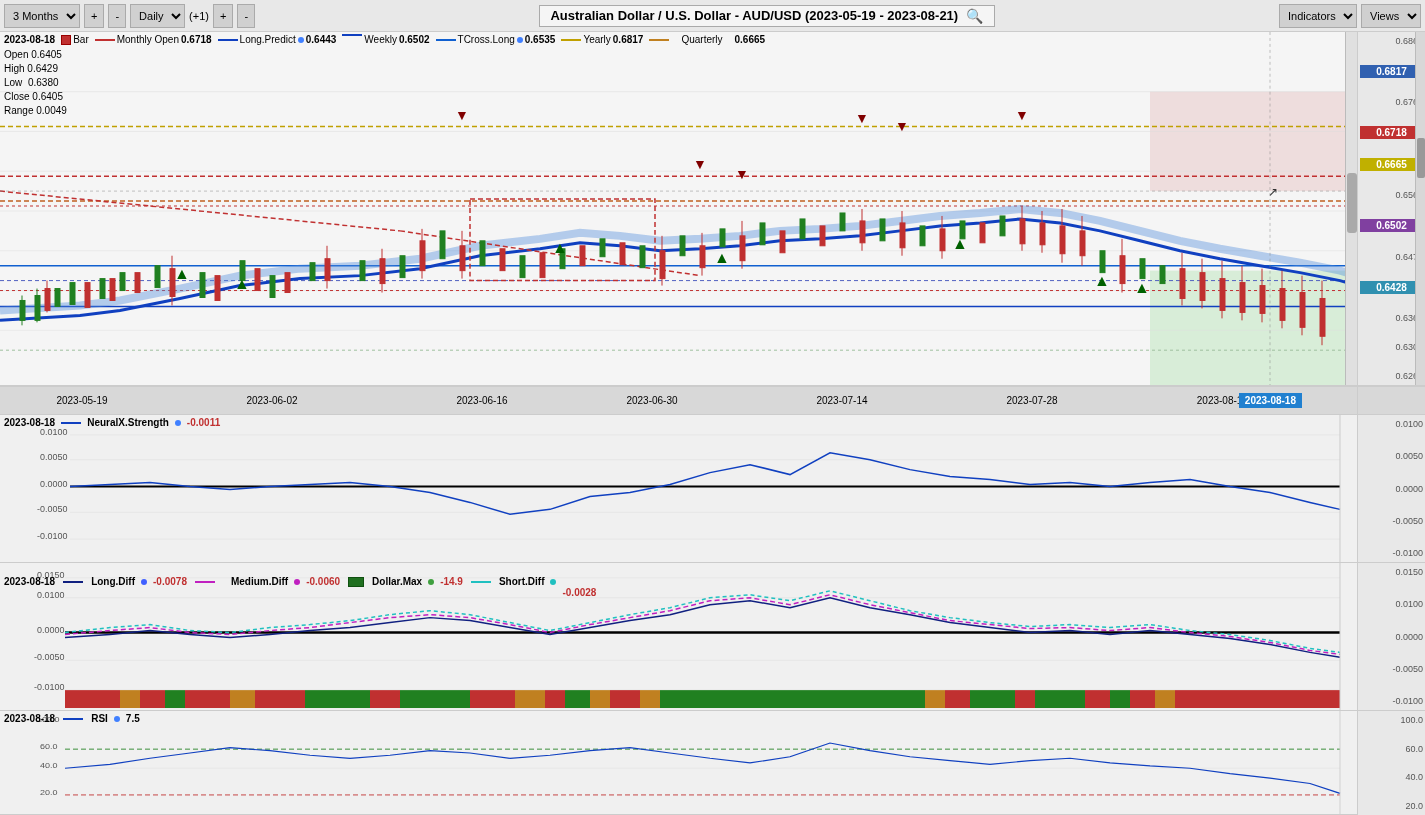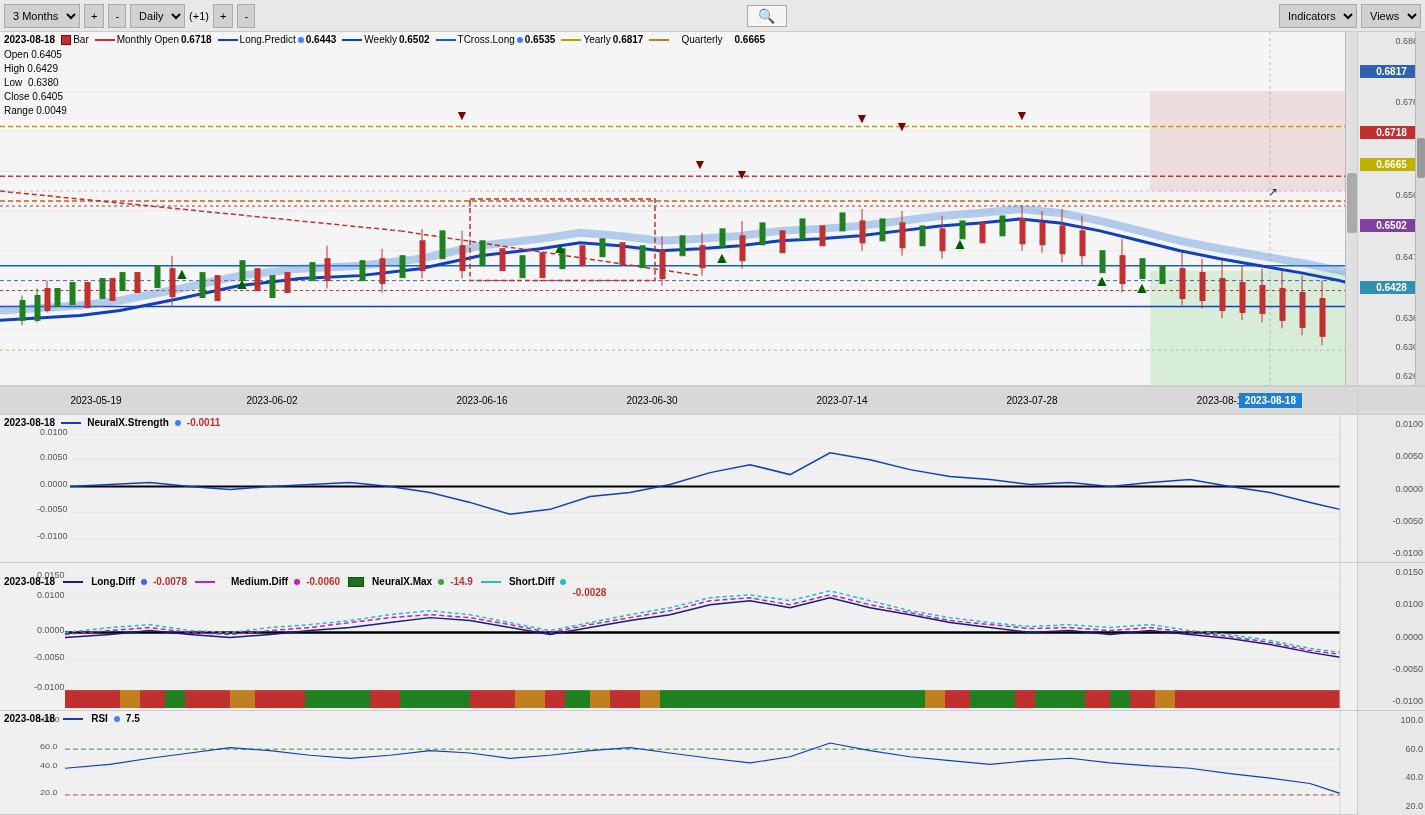--- a/index.html
+++ b/index.html
@@ -81,20 +81,21 @@
   <button class="toolbar-btn">-</button>
   <select class="toolbar-select">
     <option>Daily</option>
   </select>
   <span style="font-size:11px;">(+1)</span>
   <button class="toolbar-btn">+</button>
   <button class="toolbar-btn">-</button>
 
   <div class="toolbar-center">
     <div class="chart-title-box">
+      <span>Australian Dollar / U.S. Dollar - AUD/USD (2023-05-19 - 2023-08-21)</span>
       <span class="search-icon">🔍</span>
     </div>
   </div>
 
   <select class="toolbar-select">
     <option>Indicators</option>
   </select>
   <select class="toolbar-select">
     <option>Views</option>
   </select>
@@ -115,21 +116,21 @@
           <span style="display:inline-block;width:20px;height:2px;background:#c03030;border-top:1px dashed #c03030;"></span>
           <span>Monthly Open</span>
           <span style="font-weight:bold;">0.6718</span>
         </span>
         <span style="display:flex;align-items:center;gap:2px;">
           <span style="display:inline-block;width:20px;height:2px;background:#1040c0;"></span>
           <span>Long.Predict</span>
           <span style="display:inline-block;width:6px;height:6px;border-radius:50%;background:#4080ff;"></span>
           <span style="font-weight:bold;">0.6443</span>
         </span>
-        <span style="display:flex;align-items:center;gap:2px;">
+        <span style="display:flex;gap:2px;">
           <span style="display:inline-block;width:20px;height:2px;background:#1040c0;border-top:1px dashed #1040c0;"></span>
           <span>Weekly</span>
           <span style="font-weight:bold;">0.6502</span>
         </span>
         <span style="display:flex;align-items:center;gap:2px;">
           <span style="display:inline-block;width:20px;height:2px;background:#1060d0;"></span>
           <span>TCross.Long</span>
           <span style="display:inline-block;width:6px;height:6px;border-radius:50%;background:#4080ff;"></span>
           <span style="font-weight:bold;">0.6535</span>
         </span>
@@ -315,21 +316,21 @@
 
         <text x="1268" y="165" fill="#333" font-size="12">↗</text>
       </svg>
 
       <div style="position:absolute;right:0;top:0;width:12px;height:100%;background:#e0e0e0;border-left:1px solid #bbb;">
         <div style="position:absolute;top:40%;width:10px;height:60px;background:#aaa;border-radius:3px;left:1px;"></div>
       </div>
     </div>
 
     <div class="date-axis" style="position:relative;height:28px;background:#d8d8d8;">
-      <span class="date-label" style="left:96px;">2023-05-19</span>
+      <span class="date-label" style="left:82px;">2023-05-19</span>
       <span class="date-label" style="left:272px;">2023-06-02</span>
       <span class="date-label" style="left:482px;">2023-06-16</span>
       <span class="date-label" style="left:652px;">2023-06-30</span>
       <span class="date-label" style="left:842px;">2023-07-14</span>
       <span class="date-label" style="left:1032px;">2023-07-28</span>
       <span class="date-label" style="left:1222px;">2023-08-11</span>
       <span class="date-highlight" style="position:absolute;right:55px;background:#2080d0;color:white;padding:2px 6px;font-size:10px;font-weight:bold;">2023-08-18</span>
     </div>
 
     <div class="indicator-panel neuralx-panel">
@@ -371,21 +372,21 @@
         <span style="font-weight:bold;">2023-08-18</span>
         <span style="display:inline-block;width:20px;height:2px;background:#102080;vertical-align:middle;margin:0 2px;"></span>
         <span style="font-weight:bold;">Long.Diff</span>
         <span style="display:inline-block;width:6px;height:6px;border-radius:50%;background:#4060ff;vertical-align:middle;"></span>
         <span style="color:#c03030;font-weight:bold;">-0.0078</span>
         <span style="display:inline-block;width:20px;height:2px;background:#c020c0;vertical-align:middle;margin:0 2px;border-top:1px dashed #c020c0;"></span>
         <span style="font-weight:bold;margin-left:8px;">Medium.Diff</span>
         <span style="display:inline-block;width:6px;height:6px;border-radius:50%;background:#c020c0;vertical-align:middle;"></span>
         <span style="color:#c03030;font-weight:bold;">-0.0060</span>
         <span style="display:inline-block;width:16px;height:10px;background:#207020;border:1px solid #105010;vertical-align:middle;margin:0 2px;"></span>
-        <span style="font-weight:bold;">NeuralX.Max</span>
+        <span style="font-weight:bold;">Dollar.Max</span>
         <span style="display:inline-block;width:6px;height:6px;border-radius:50%;background:#40a040;vertical-align:middle;"></span>
         <span style="color:#c03030;font-weight:bold;">-14.9</span>
         <span style="display:inline-block;width:20px;height:2px;background:#20c0c0;vertical-align:middle;margin:0 2px;border-top:1px dashed #20c0c0;"></span>
         <span style="font-weight:bold;">Short.Diff</span>
         <span style="display:inline-block;width:6px;height:6px;border-radius:50%;background:#20c0c0;vertical-align:middle;"></span>
         <span style="color:#c03030;font-weight:bold;margin-top:22px;">-0.0028</span>
       </div>
       <div class="panel-controls">
         <span class="panel-ctrl-btn">✕</span>
       </div>

